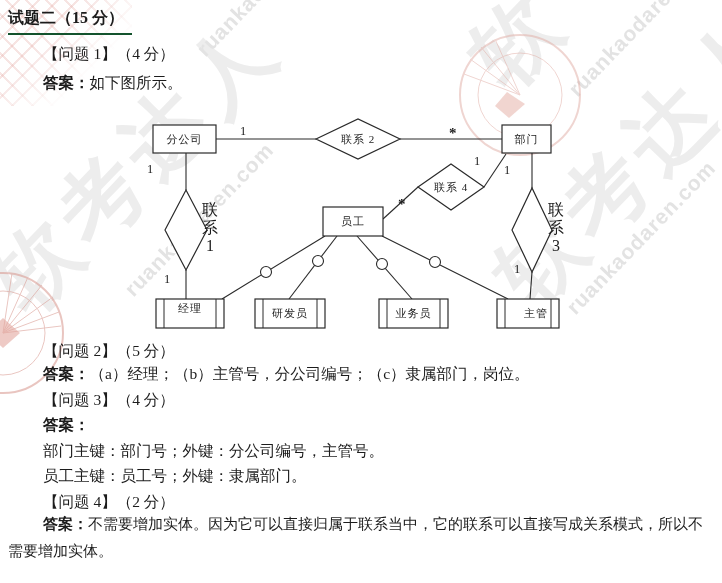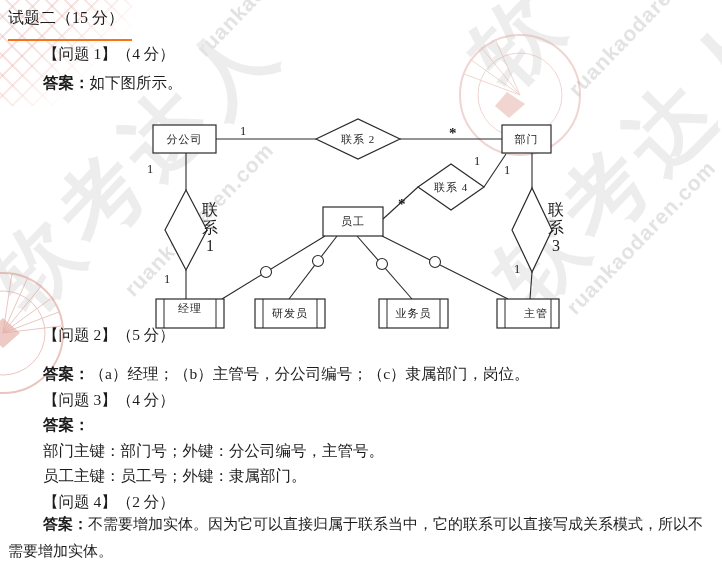--- a/index.html
+++ b/index.html
@@ -31,22 +31,22 @@
       repeating-linear-gradient(-45deg, rgba(205,95,85,.30) 0 2px, transparent 2px 14px);
     -webkit-mask-image:linear-gradient(135deg,#000 45%,transparent 75%);
     mask-image:linear-gradient(135deg,#000 45%,transparent 75%);
   }
   .wm-stamp{position:absolute;}
 
   
   .line{position:absolute;white-space:nowrap;font-size:15.5px;}
   .bold{font-weight:bold;}
   #doc-title{
-    left:8px;top:8px;font-size:16px;font-weight:normal;
-    border-bottom:2px solid #f97316;padding:0 4px 10px 0;min-width:120px;
+    left:8px;top:8px;font-size:16px;font-weight:bold;
+    border-bottom:2px solid #14532d;padding:0 4px 4px 0;min-width:120px;
   }
   #q4-para{
     position:absolute;left:8px;top:511px;width:706px;
     font-size:15px;line-height:27px;text-indent:35px;white-space:normal;
   }
 
   
   #er-diagram{position:absolute;left:140px;top:105px;width:430px;height:240px;}
   #er-diagram svg{position:absolute;left:0;top:0;}
   .dlabel{
@@ -175,21 +175,21 @@
     <div class="card" style="left:100px;top:20px;">1</div>
     <div class="card star" style="left:309px;top:21px;">*</div>
     <div class="card" style="left:7px;top:58px;">1</div>
     <div class="card" style="left:334px;top:50px;">1</div>
     <div class="card" style="left:364px;top:59px;">1</div>
     <div class="card star" style="left:258px;top:92px;">*</div>
     <div class="card" style="left:24px;top:168px;">1</div>
     <div class="card" style="left:374px;top:158px;">1</div>
   </div>
 
-  <div class="line" style="left:43px;top:325px;">【问题 2】（5 分）</div>
+  <div class="line" style="left:43px;top:341px;">【问题 2】（5 分）</div>
   <div class="line" style="left:43px;top:364px;">
     <span class="bold">答案：</span><span>（a）经理；（b）主管号，分公司编号；（c）隶属部门，岗位。</span>
   </div>
 
   <div class="line" style="left:43px;top:390px;">【问题 3】（4 分）</div>
   <div class="line bold" style="left:43px;top:415px;">答案：</div>
   <div class="line" style="left:43px;top:441px;">部门主键：部门号；外键：分公司编号，主管号。</div>
   <div class="line" style="left:43px;top:466px;">员工主键：员工号；外键：隶属部门。</div>
 
   <div class="line" style="left:43px;top:492px;">【问题 4】（2 分）</div>

